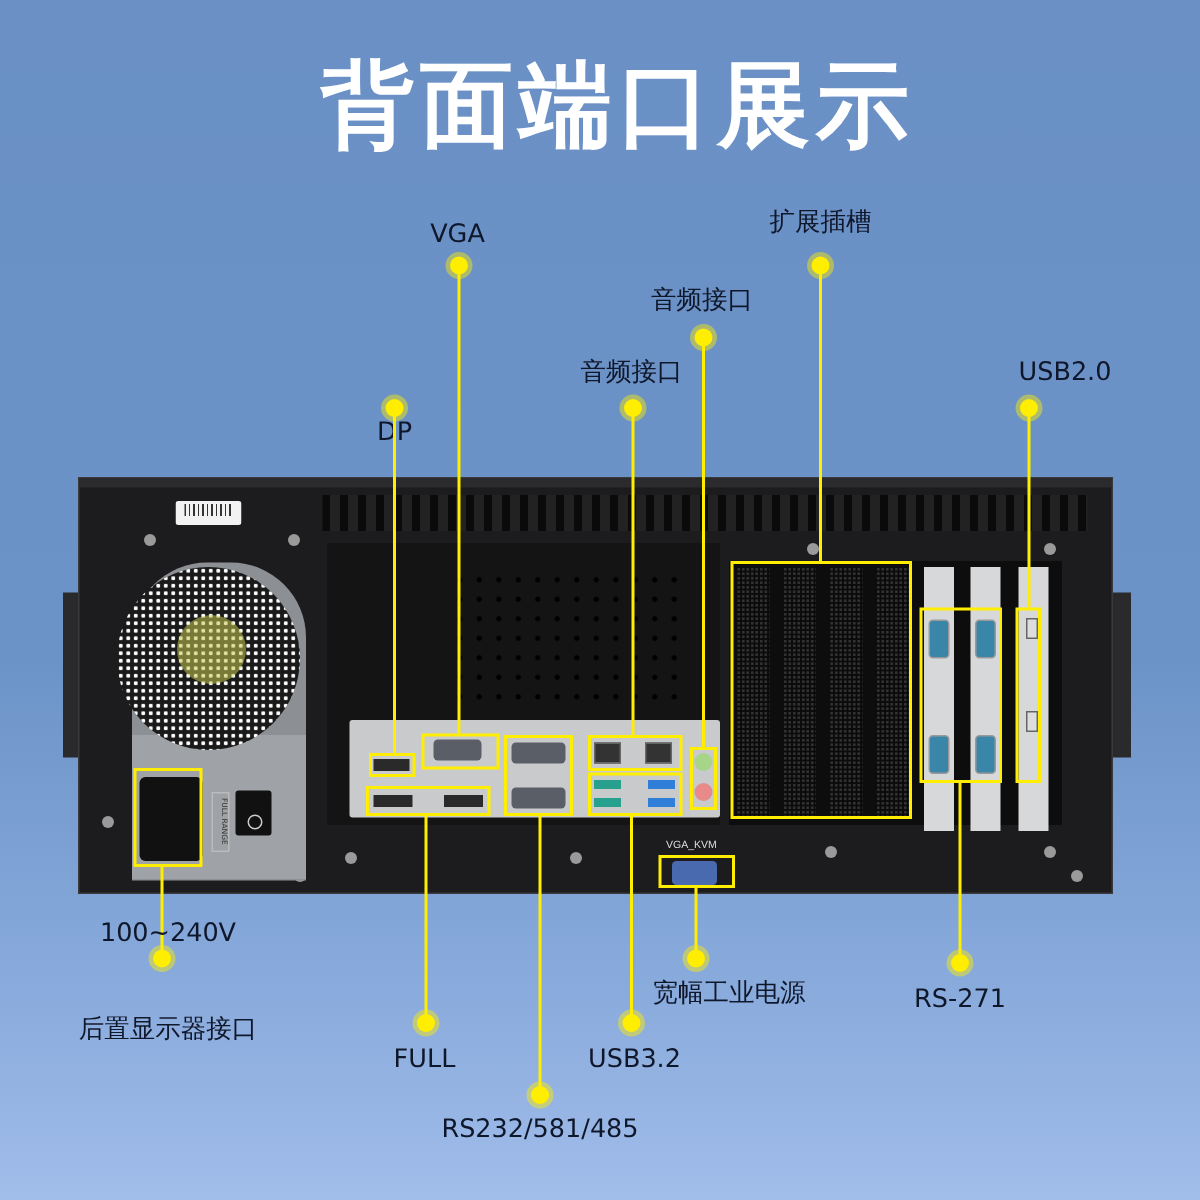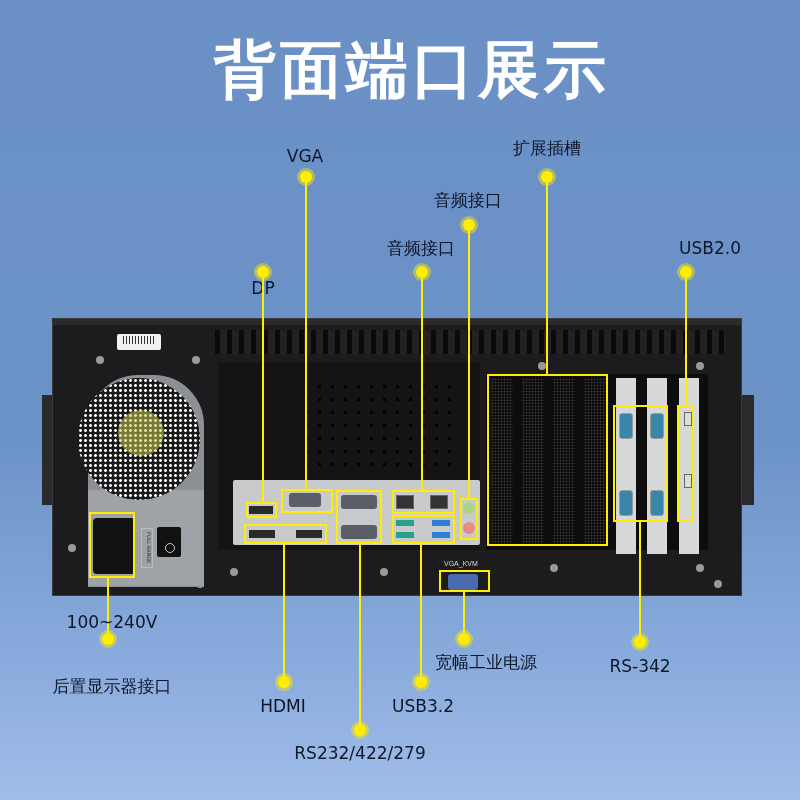--- a/index.html
+++ b/index.html
@@ -187,29 +187,29 @@
 <div class="dot" style="left:686px; top:272px;"></div>
 <div class="vline" style="left:686px; top:272px; height:133px;"></div>
 
 <div class="vline" style="left:108px; top:578px; height:61px;"></div>
 <div class="dot" style="left:108px; top:639px;"></div>
 <div class="lbl center" style="left:112px; top:612px;">100~240V</div>
 <div class="lbl center" style="left:112px; top:676px;">后置显示器接口</div>
 
 <div class="vline" style="left:284px; top:544px; height:138px;"></div>
 <div class="dot" style="left:284px; top:682px;"></div>
-<div class="lbl center" style="left:283px; top:696px;">HDMI</div>
+<div class="lbl center" style="left:283px; top:696px;">FULL</div>
 
 <div class="vline" style="left:360px; top:544px; height:186px;"></div>
 <div class="dot" style="left:360px; top:730px;"></div>
-<div class="lbl center" style="left:360px; top:743px;">RS232/422/279</div>
+<div class="lbl center" style="left:360px; top:743px;">RS232/581/485</div>
 
 <div class="vline" style="left:421px; top:544px; height:138px;"></div>
 <div class="dot" style="left:421px; top:682px;"></div>
 <div class="lbl center" style="left:423px; top:696px;">USB3.2</div>
 
 <div class="vline" style="left:464px; top:592px; height:47px;"></div>
 <div class="dot" style="left:464px; top:639px;"></div>
 <div class="lbl" style="left:435px; top:652px;">宽幅工业电源</div>
 
 <div class="vline" style="left:640px; top:522px; height:120px;"></div>
 <div class="dot" style="left:640px; top:642px;"></div>
-<div class="lbl center" style="left:640px; top:656px;">RS-342</div>
+<div class="lbl center" style="left:640px; top:656px;">RS-271</div>
 
 </body></html>

